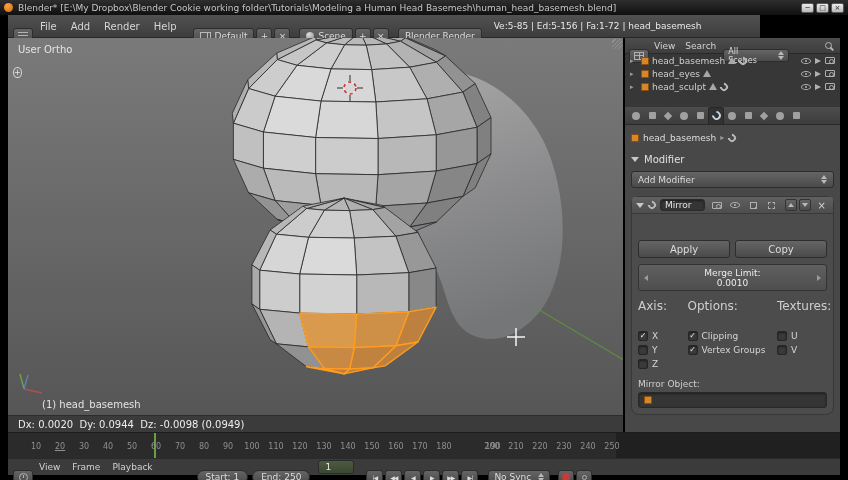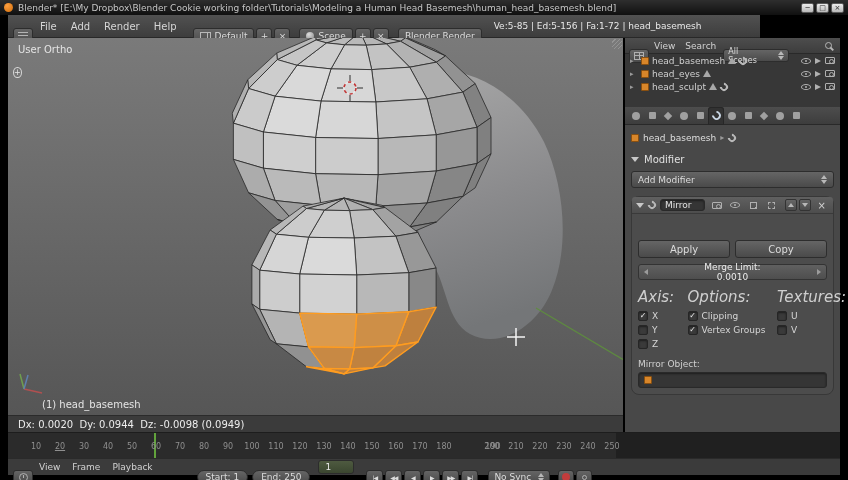--- a/index.html
+++ b/index.html
@@ -91,25 +91,25 @@
   .namefield{width:52px;height:12px;font-size:9px;color:#e2e2e2;padding:0 4px;display:flex;align-items:center;}
   .inset{background:#353535;border:1px solid #292929;border-radius:3px;box-shadow:inset 0 1px 2px rgba(0,0,0,.45);}
   .mh-toggles{display:flex;align-items:center;gap:5px;margin-left:2px;}
   .mtg{display:flex;align-items:center;justify-content:center;width:13px;height:13px;}
   .mh-moves{display:flex;gap:2px;margin-left:3px;}
   .mvbtn{width:12px;height:12px;display:flex;align-items:center;justify-content:center;background:linear-gradient(#666,#4c4c4c);border:1px solid #333;border-radius:2px;}
   .modclose{margin-left:auto;font-size:10px;color:#d0d0d0;padding:0 3px;}
   .modbody{padding:6px;}
   .modbtnrow{display:flex;gap:5px;}
   .modbtn{flex:1;height:18px;justify-content:center;font-size:10px;}
-  .slider{margin-top:6px;height:16px;background:linear-gradient(#606060,#4e4e4e);border:1px solid #333;border-radius:3px;display:flex;align-items:center;padding:0 5px;gap:41px;}
+  .slider{margin-top:6px;height:27px;background:linear-gradient(#606060,#4e4e4e);border:1px solid #333;border-radius:3px;display:flex;align-items:center;padding:0 5px;gap:41px;}
   .slider-text{flex:1;text-align:center;font-size:9px;color:#ececec;}
   .modcols{display:flex;margin-top:8px;gap:6px;}
   .col-axis{width:48px;}.col-opts{width:92px;}.col-tex{width:50px;}
-  .collabel{font-size:15px;color:#cfcfcf;margin-bottom:3px;font-style:italic;}
+  .collabel{font-size:12px;color:#cfcfcf;margin-bottom:16px;}
   .cbrow{display:flex;align-items:center;gap:4px;height:14px;}
   .cb{width:10px;height:10px;background:#3a3a3a;border:1px solid #262626;border-radius:2px;box-shadow:inset 0 1px 2px rgba(0,0,0,.5);display:flex;align-items:center;justify-content:center;flex:0 0 auto;}
   .cb .ck{display:none;font-size:8px;color:#ececec;line-height:1;}
   .cb.checked .ck{display:block;}
   .cblabel{font-size:9px;color:#d6d6d6;white-space:nowrap;}
   .mirrorlabel{margin-top:8px;font-size:9px;color:#cfcfcf;}
   .objfield{margin-top:3px;height:16px;display:flex;align-items:center;padding:0 5px;gap:4px;}
 
   
   .timeline{position:absolute;left:8px;top:432px;width:832px;height:26px;background:#2b2b2b;border-top:1px solid #1d1d1d;overflow:hidden;}

